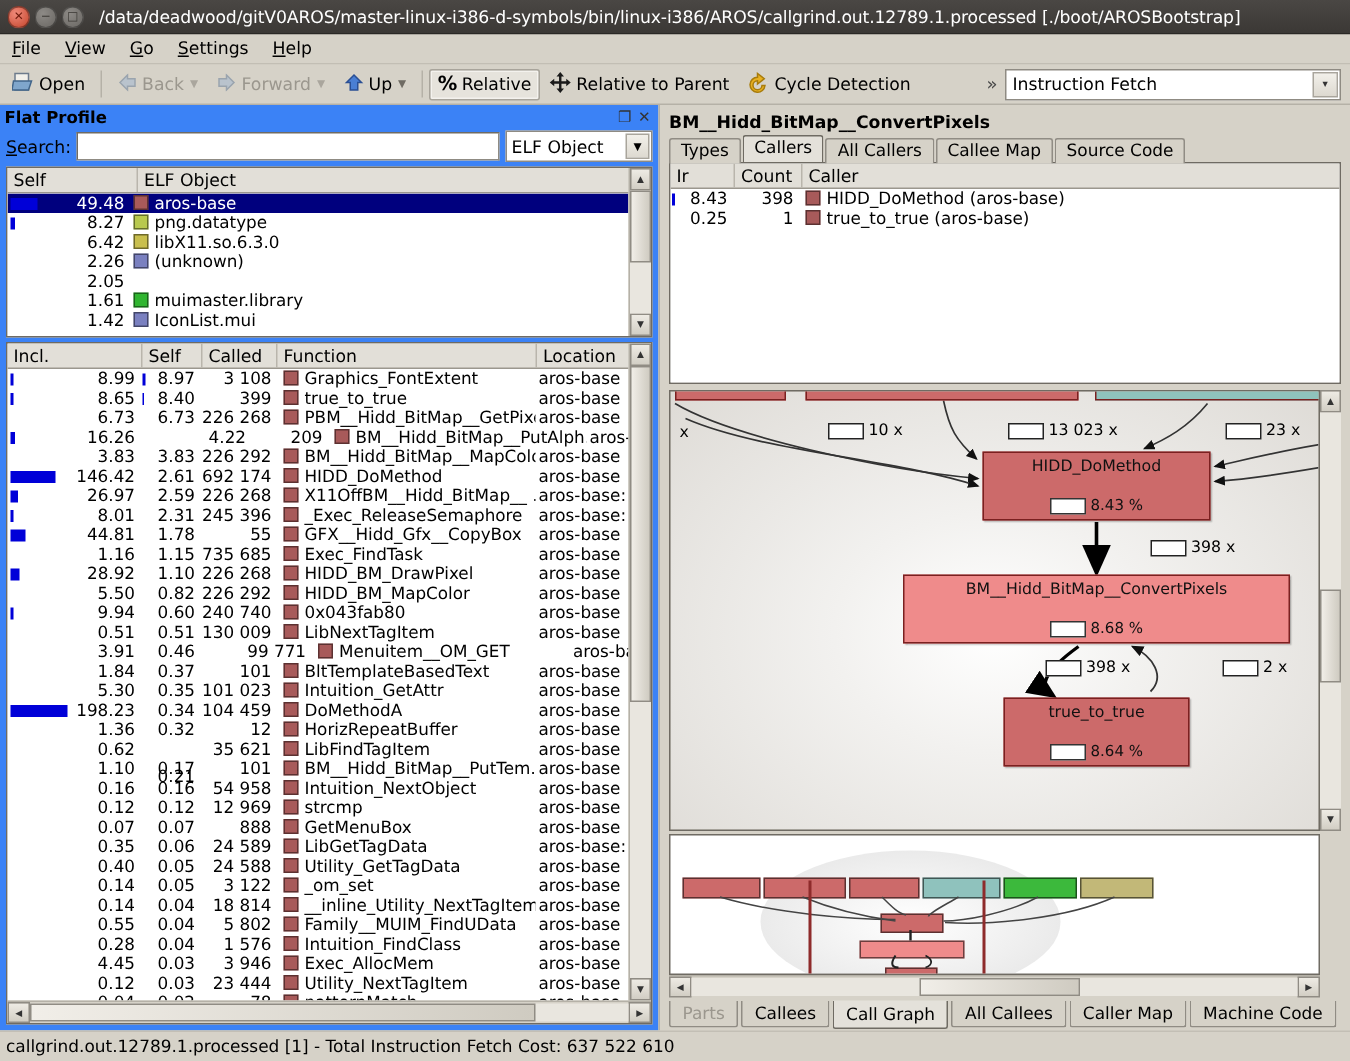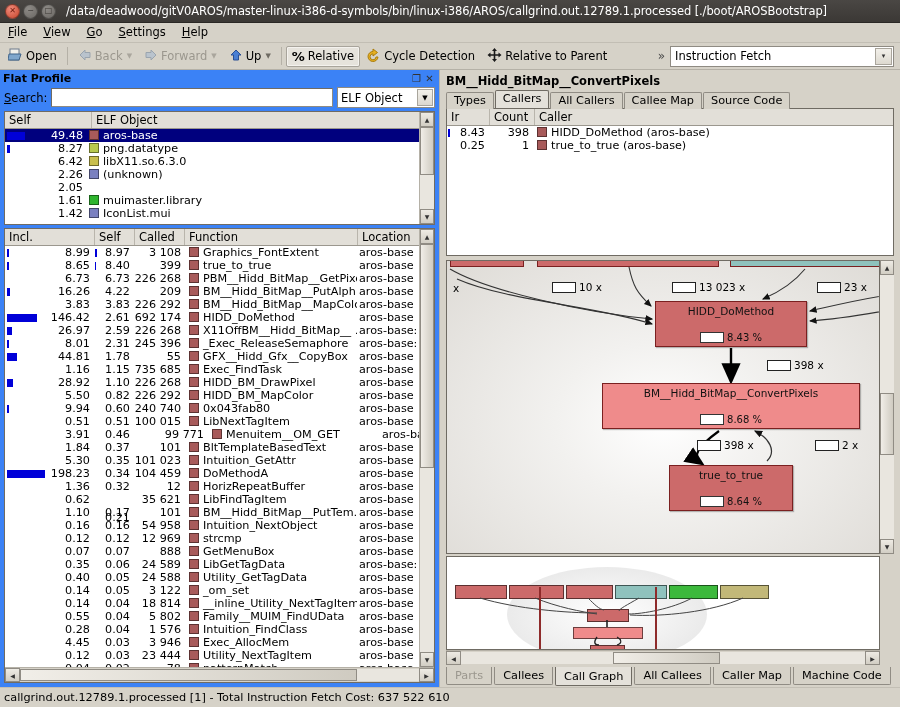--- a/index.html
+++ b/index.html
@@ -305,32 +305,32 @@
       <span class="arrowdrop">▼</span>
     </div>
     <div class="tsep"></div>
     <div class="tbtn checked">
       <span style="font-size:13px;font-weight:bold;">%</span>
       <span>Relative</span>
     </div>
     <div class="tbtn">
       <span>
         <svg width="15" height="14" viewBox="0 0 15 14">
+            <path d="M7.5 0 L10 3 L8.3 3 L8.3 6.2 L11.5 6.2 L11.5 4.5 L14.5 7 L11.5 9.5 L11.5 7.8 L8.3 7.8 L8.3 11 L10 11 L7.5 14 L5 11 L6.7 11 L6.7 7.8 L3.5 7.8 L3.5 9.5 L0.5 7 L3.5 4.5 L3.5 6.2 L6.7 6.2 L6.7 3 L5 3 Z" fill="#1a1a1a"></path>
+          </svg>
+      </span>
+      <span>Relative to Parent</span>
+    </div>
+    <div class="tbtn">
+      <span>
+        <svg width="15" height="14" viewBox="0 0 15 14">
             <path d="M12 9 A5 5 0 1 1 7 3.5 L7 1 L11.5 4.5 L7 8 L7 5.8 A3 3 0 1 0 10 9 Z" fill="#e8b020" stroke="#a87c0c"></path>
           </svg>
       </span>
       <span>Cycle Detection</span>
-    </div>
-    <div class="tbtn">
-      <span>
-        <svg width="15" height="14" viewBox="0 0 15 14">
-            <path d="M7.5 0 L10 3 L8.3 3 L8.3 6.2 L11.5 6.2 L11.5 4.5 L14.5 7 L11.5 9.5 L11.5 7.8 L8.3 7.8 L8.3 11 L10 11 L7.5 14 L5 11 L6.7 11 L6.7 7.8 L3.5 7.8 L3.5 9.5 L0.5 7 L3.5 4.5 L3.5 6.2 L6.7 6.2 L6.7 3 L5 3 Z" fill="#1a1a1a"></path>
-          </svg>
-      </span>
-      <span>Relative to Parent</span>
     </div>
     <span class="chev">»</span>
     <div class="combo">
       <span class="cval">Instruction Fetch</span>
       <span class="cbtn">▾</span>
     </div>
   </div>
 
   <div class="body">
 
@@ -454,21 +454,21 @@
    <div class="cell num" style="width:47px;">226 268</div>
    <div class="cell" style="width:168px;padding-left:4px;"><span class="swatch" style="background:#a85a5a"></span>PBM__Hidd_BitMap__GetPixel</div>
    <div class="cell" style="flex:1;padding-left:2px;">aros-base</div>
  </div>
  <div class="row">
    <div class="cell costbar" style="width:40px;">
                     <i style="width:3px;"></i>
                   </div>
    <div class="cell num" style="width:45px;">16.26</div>
    <div class="cell costbar" style="width:8px;"></div>
-   <div class="cell num" style="width:28px;">4.22</div>
+   <div class="cell num" style="width:28px;margin-left:34px;">4.22</div>
    <div class="cell num" style="width:47px;">209</div>
    <div class="cell" style="width:168px;padding-left:4px;"><span class="swatch" style="background:#a85a5a"></span>BM__Hidd_BitMap__PutAlph…</div>
    <div class="cell" style="flex:1;padding-left:2px;">aros-base</div>
  </div>
  <div class="row">
    <div class="cell costbar" style="width:40px;"></div>
    <div class="cell num" style="width:45px;">3.83</div>
    <div class="cell costbar" style="width:8px;"></div>
    <div class="cell num" style="width:28px;">3.83</div>
    <div class="cell num" style="width:47px;">226 292</div>
@@ -557,21 +557,21 @@
    <div class="cell num" style="width:28px;">0.60</div>
    <div class="cell num" style="width:47px;">240 740</div>
    <div class="cell" style="width:168px;padding-left:4px;"><span class="swatch" style="background:#a85a5a"></span>0x043fab80</div>
    <div class="cell" style="flex:1;padding-left:2px;">aros-base</div>
  </div>
  <div class="row">
    <div class="cell costbar" style="width:40px;"></div>
    <div class="cell num" style="width:45px;">0.51</div>
    <div class="cell costbar" style="width:8px;"></div>
    <div class="cell num" style="width:28px;">0.51</div>
-   <div class="cell num" style="width:47px;">100 015</div>
+   <div class="cell num" style="width:47px;">130 009</div>
    <div class="cell" style="width:168px;padding-left:4px;"><span class="swatch" style="background:#a85a5a"></span>LibNextTagItem</div>
    <div class="cell" style="flex:1;padding-left:2px;">aros-base</div>
  </div>
  <div class="row">
    <div class="cell costbar" style="width:40px;"></div>
    <div class="cell num" style="width:45px;">3.91</div>
    <div class="cell costbar" style="width:8px;"></div>
    <div class="cell num" style="width:28px;">0.46</div>
    <div class="cell num" style="width:47px;margin-left:23px;">99 771</div>
    <div class="cell" style="width:168px;padding-left:4px;"><span class="swatch" style="background:#a85a5a"></span>Menuitem__OM_GET</div>

